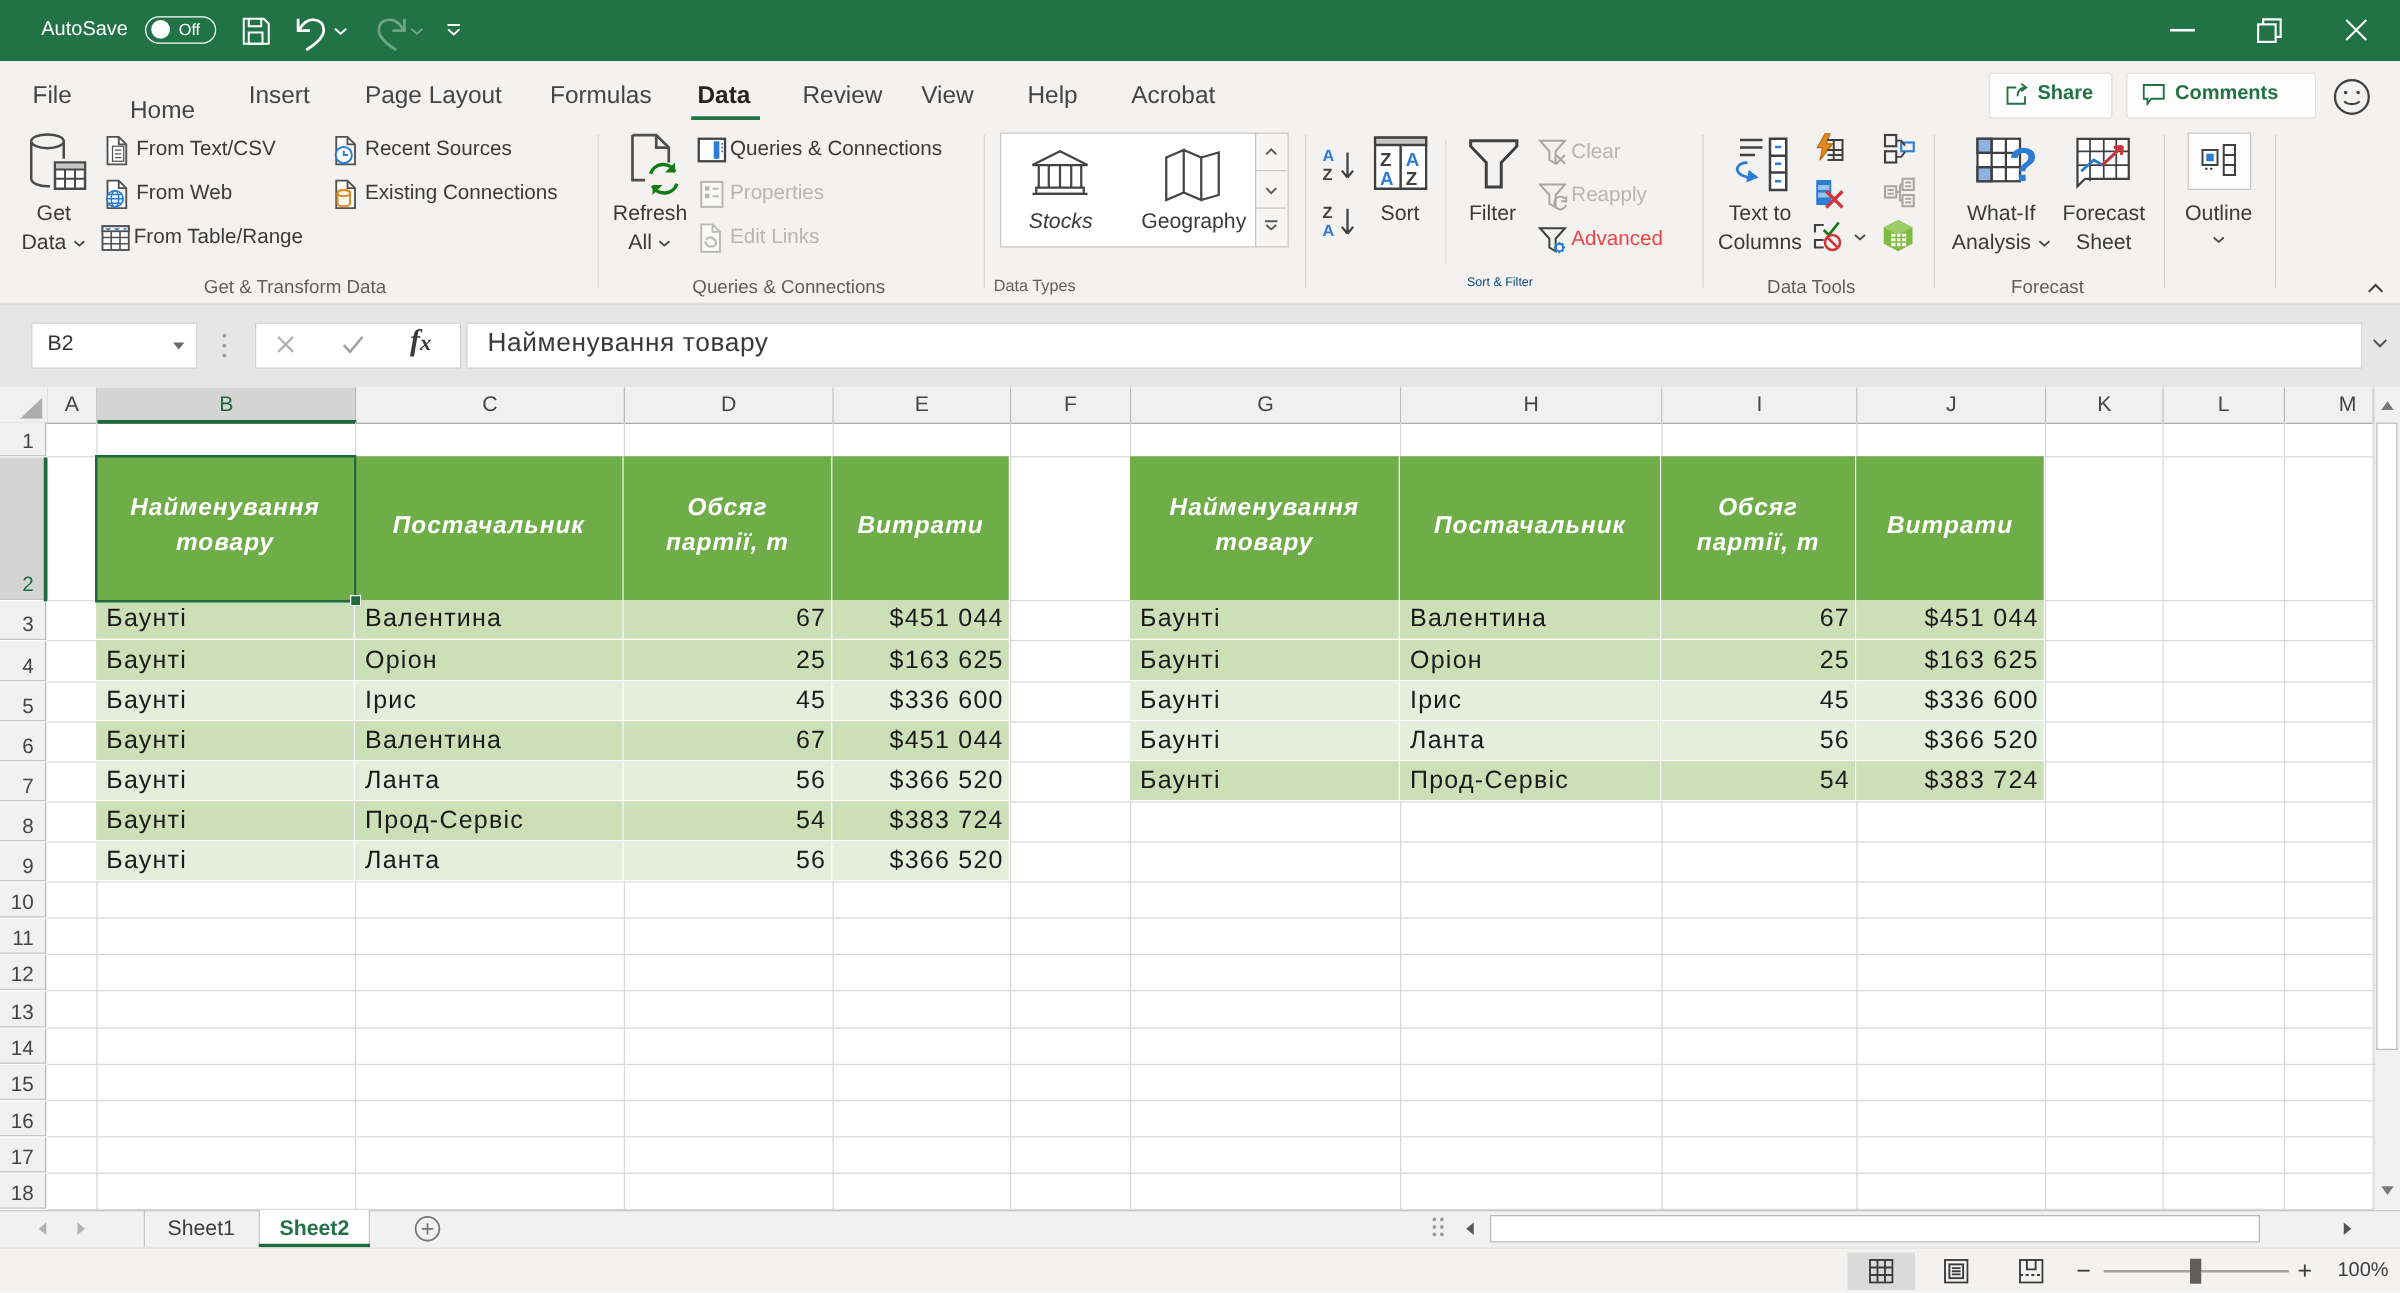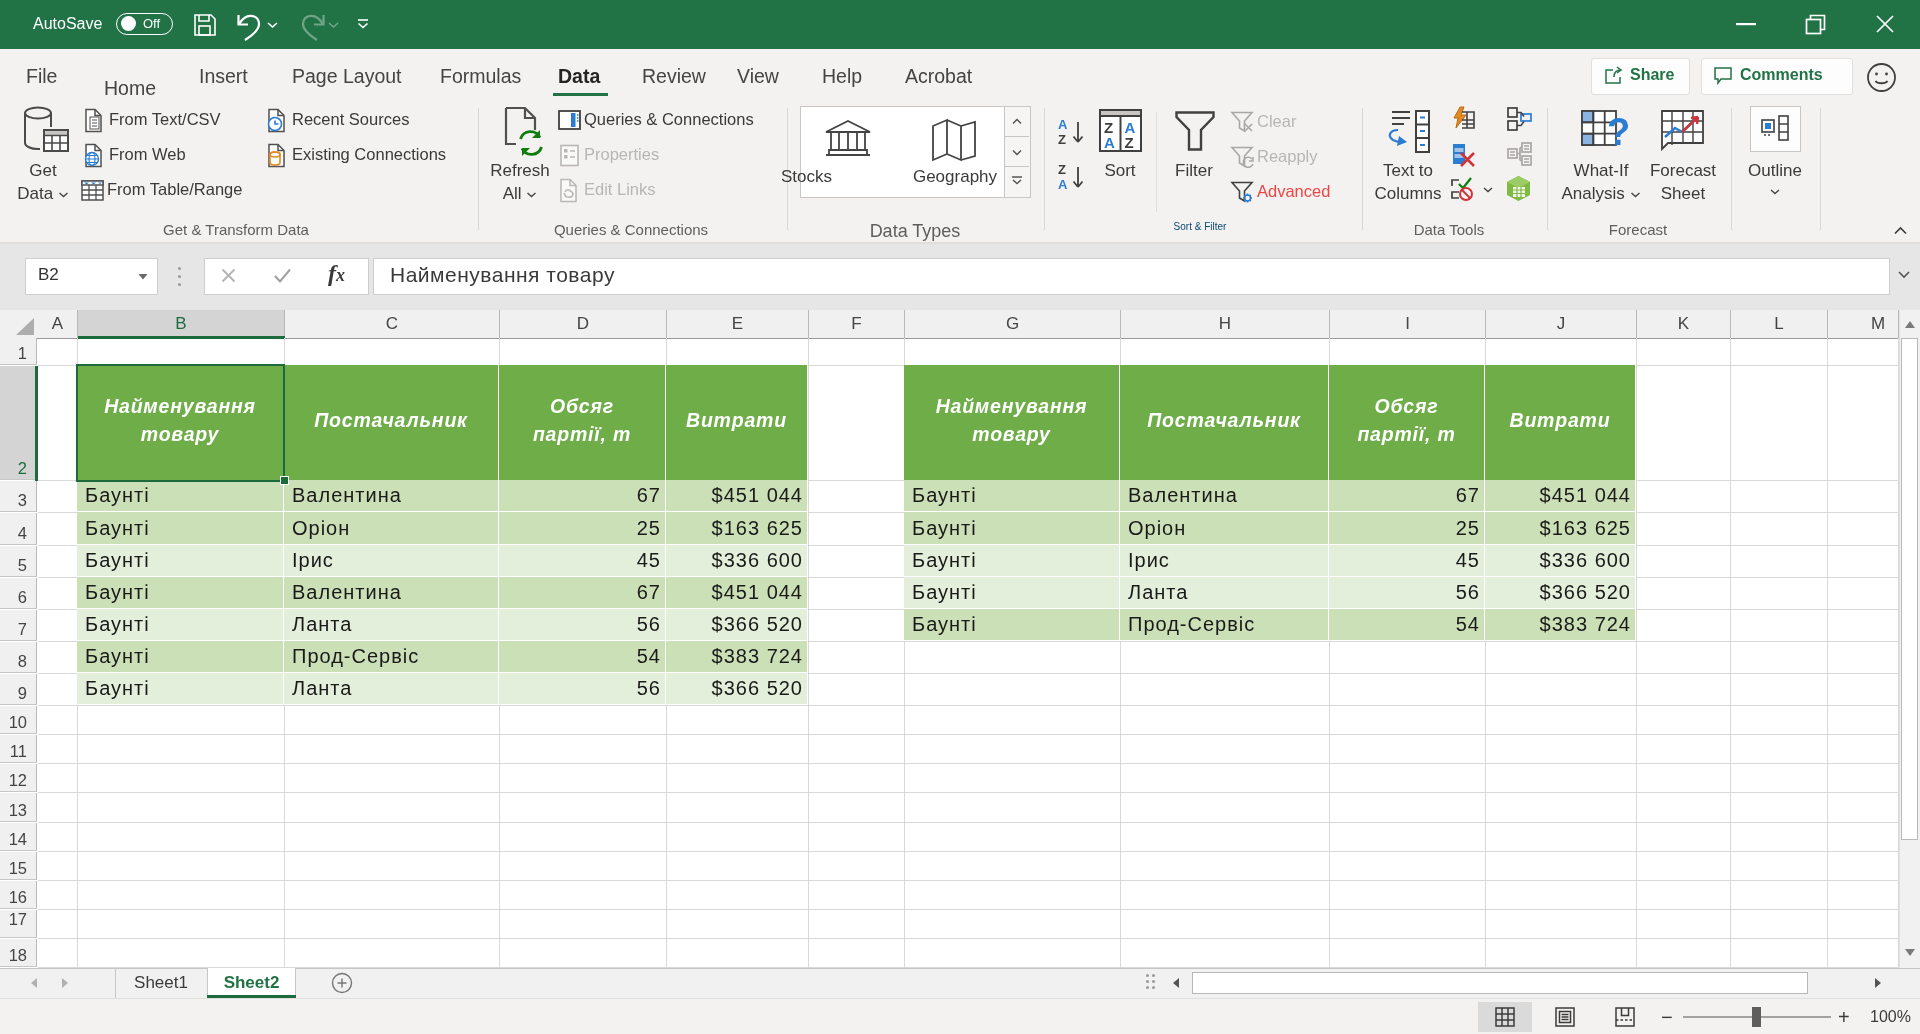--- a/index.html
+++ b/index.html
@@ -80,21 +80,21 @@
 <div class="abs" style="left:0;top:242px;width:1920px;height:2px;background:#dfdedd;"></div>
 <div class="abs" style="left:478px;top:108px;width:1px;height:122px;background:#d8d6d4;"></div>
 <div class="abs" style="left:787px;top:108px;width:1px;height:122px;background:#d8d6d4;"></div>
 <div class="abs" style="left:1044px;top:108px;width:1px;height:122px;background:#d8d6d4;"></div>
 <div class="abs" style="left:1362px;top:108px;width:1px;height:122px;background:#d8d6d4;"></div>
 <div class="abs" style="left:1547px;top:108px;width:1px;height:122px;background:#d8d6d4;"></div>
 <div class="abs" style="left:1731px;top:108px;width:1px;height:122px;background:#d8d6d4;"></div>
 <div class="abs" style="left:1820px;top:108px;width:1px;height:122px;background:#d8d6d4;"></div>
 <div class="abs" style="left:116px;top:221px;width:240px;text-align:center;font-size:15px;color:#605e5c;">Get &amp; Transform Data</div>
 <div class="abs" style="left:511px;top:221px;width:240px;text-align:center;font-size:15px;color:#605e5c;">Queries &amp; Connections</div>
-<div class="abs" style="left:795px;top:221px;width:240px;text-align:center;font-size:18px;color:#605e5c;">Data Types</div>
+<div class="abs" style="left:795px;top:221px;width:240px;text-align:left;font-size:13px;color:#605e5c;">Data Types</div>
 <div class="abs" style="left:1080px;top:221px;width:240px;text-align:center;font-size:10px;color:#0c4a6e;">Sort &amp; Filter</div>
 <div class="abs" style="left:1329px;top:221px;width:240px;text-align:center;font-size:15px;color:#605e5c;">Data Tools</div>
 <div class="abs" style="left:1518px;top:221px;width:240px;text-align:center;font-size:15px;color:#605e5c;">Forecast</div>
 <svg class="abs" style="left:1893px;top:225px" width="15" height="10" viewBox="0 0 15 10" fill="none" stroke="#3b3a39" stroke-width="1.6">
     <path d="M2 8.5 L7.5 3 L13 8.5"></path>
   </svg>
 <svg class="abs" style="left:18px;top:104px" width="54" height="54" viewBox="0 0 54 54">
 <g fill="#f3f2f1" stroke="#4a4a4a" stroke-width="2">
 <path d="M7 9 v30 c0 3.3 5.8 6 13 6 h2"></path>
 <path d="M33 9 v14"></path>
@@ -207,21 +207,21 @@
   </svg>
 <svg class="abs" style="left:1009px;top:175px" width="16" height="11" viewBox="0 0 16 11" fill="none" stroke="#555" stroke-width="1.5">
     <path d="M3 2 h10 M4 5 L8 8.5 L12 5"></path>
   </svg>
 <svg class="abs" style="left:823px;top:118px" width="50" height="44" viewBox="0 0 50 44" fill="none" stroke="#444" stroke-width="1.8">
 <path d="M3 14 L25 3 L47 14 z"></path>
     <path d="M8 14 v18 M16 14 v18 M25 14 v18 M34 14 v18 M42 14 v18"></path>
 <path d="M6 32 h38 v5 h-38 z"></path>
     <path d="M3 37 h44"></path>
   </svg>
-<div class="abs" style="left:764px;top:167px;width:85px;text-align:center;font-size:17px;color:#3b3a39;">Stocks</div>
+<div class="abs" style="left:806px;top:167px;width:85px;text-align:center;font-size:17px;color:#3b3a39;font-style:italic;">Stocks</div>
 <svg class="abs" style="left:930px;top:118px" width="48" height="44" viewBox="0 0 48 44" fill="none" stroke="#444" stroke-width="1.8">
 <path d="M3 8 L17 2 L17 36 L3 42 z M17 2 L31 8 L31 42 L17 36 M31 8 L45 4 L45 38 L31 42"></path>
   </svg>
 <div class="abs" style="left:908px;top:167px;width:94px;text-align:center;font-size:17px;color:#3b3a39;">Geography</div>
 <svg class="abs" style="left:1058px;top:118px" width="30" height="30" viewBox="0 0 30 30">
 <text x="0" y="11" font-size="13" font-weight="bold" fill="#2b7cd3" font-family="Liberation Sans">A</text>
 <text x="0" y="26" font-size="13" font-weight="bold" fill="#404040" font-family="Liberation Sans">Z</text>
 <path d="M20 4 v20 M20 24 l-4.5-5.5 M20 24 l4.5-5.5" stroke="#404040" stroke-width="1.8" fill="none"></path>
   </svg>
 <svg class="abs" style="left:1058px;top:163px" width="30" height="30" viewBox="0 0 30 30">
@@ -446,21 +446,21 @@
   </div>
 <div class="abs" style="left:0;top:823px;width:37px;height:28px;background:#f0f0f0;border-right:1px solid #b9b9b9;border-bottom:1px solid #c6c6c6;color:#444;font-size:16.5px;text-align:right;padding-right:9px;box-sizing:border-box;display:flex;flex-direction:column;justify-content:flex-end;">
     <span style="margin-bottom:1px;">14</span>
   </div>
 <div class="abs" style="left:0;top:852px;width:37px;height:28px;background:#f0f0f0;border-right:1px solid #b9b9b9;border-bottom:1px solid #c6c6c6;color:#444;font-size:16.5px;text-align:right;padding-right:9px;box-sizing:border-box;display:flex;flex-direction:column;justify-content:flex-end;">
     <span style="margin-bottom:1px;">15</span>
   </div>
 <div class="abs" style="left:0;top:881px;width:37px;height:28px;background:#f0f0f0;border-right:1px solid #b9b9b9;border-bottom:1px solid #c6c6c6;color:#444;font-size:16.5px;text-align:right;padding-right:9px;box-sizing:border-box;display:flex;flex-direction:column;justify-content:flex-end;">
     <span style="margin-bottom:1px;">16</span>
   </div>
-<div class="abs" style="left:0;top:910px;width:37px;height:28px;background:#f0f0f0;border-right:1px solid #b9b9b9;border-bottom:1px solid #c6c6c6;color:#444;font-size:16.5px;text-align:right;padding-right:9px;box-sizing:border-box;display:flex;flex-direction:column;">
+<div class="abs" style="left:0;top:910px;width:37px;height:28px;background:#f0f0f0;border-right:1px solid #b9b9b9;border-bottom:1px solid #c6c6c6;color:#444;font-size:16.5px;text-align:right;padding-right:9px;box-sizing:border-box;display:flex;flex-direction:column;justify-content:flex-end;">
     <span style="margin-bottom:1px;">17</span>
   </div>
 <div class="abs" style="left:0;top:939px;width:37px;height:28px;background:#f0f0f0;border-right:1px solid #b9b9b9;border-bottom:1px solid #c6c6c6;color:#444;font-size:16.5px;text-align:right;padding-right:9px;box-sizing:border-box;display:flex;flex-direction:column;justify-content:flex-end;">
     <span style="margin-bottom:1px;">18</span>
   </div>
 <div class="abs" style="left:35px;top:366px;width:3px;height:115px;background:#1d6b3c;"></div>
 <div class="abs" style="left:77px;top:338px;width:1px;height:630px;background:#d9d9d9;"></div>
 <div class="abs" style="left:284px;top:338px;width:1px;height:630px;background:#d9d9d9;"></div>
 <div class="abs" style="left:499px;top:338px;width:1px;height:630px;background:#d9d9d9;"></div>
 <div class="abs" style="left:666px;top:338px;width:1px;height:630px;background:#d9d9d9;"></div>

